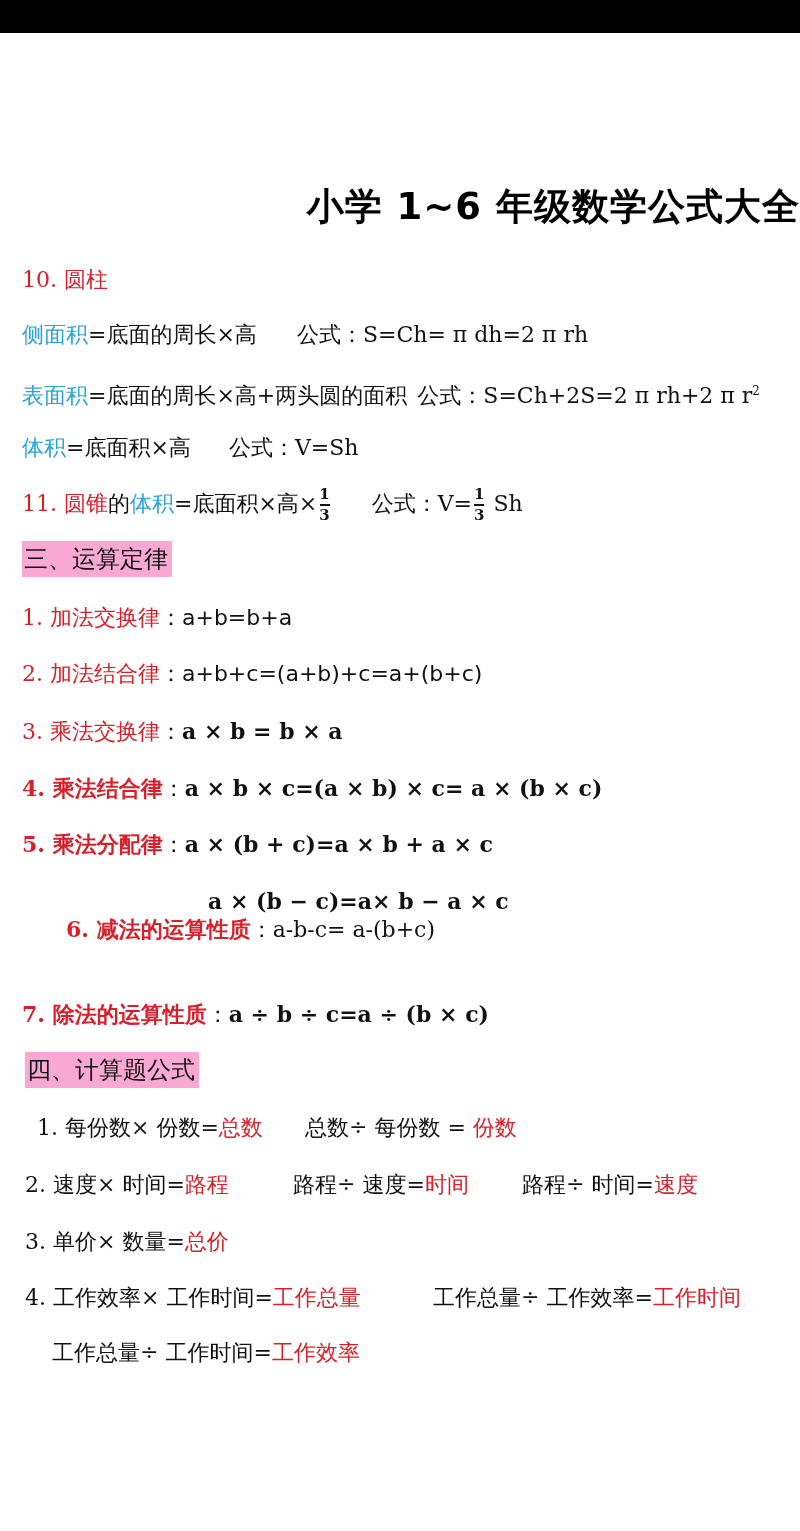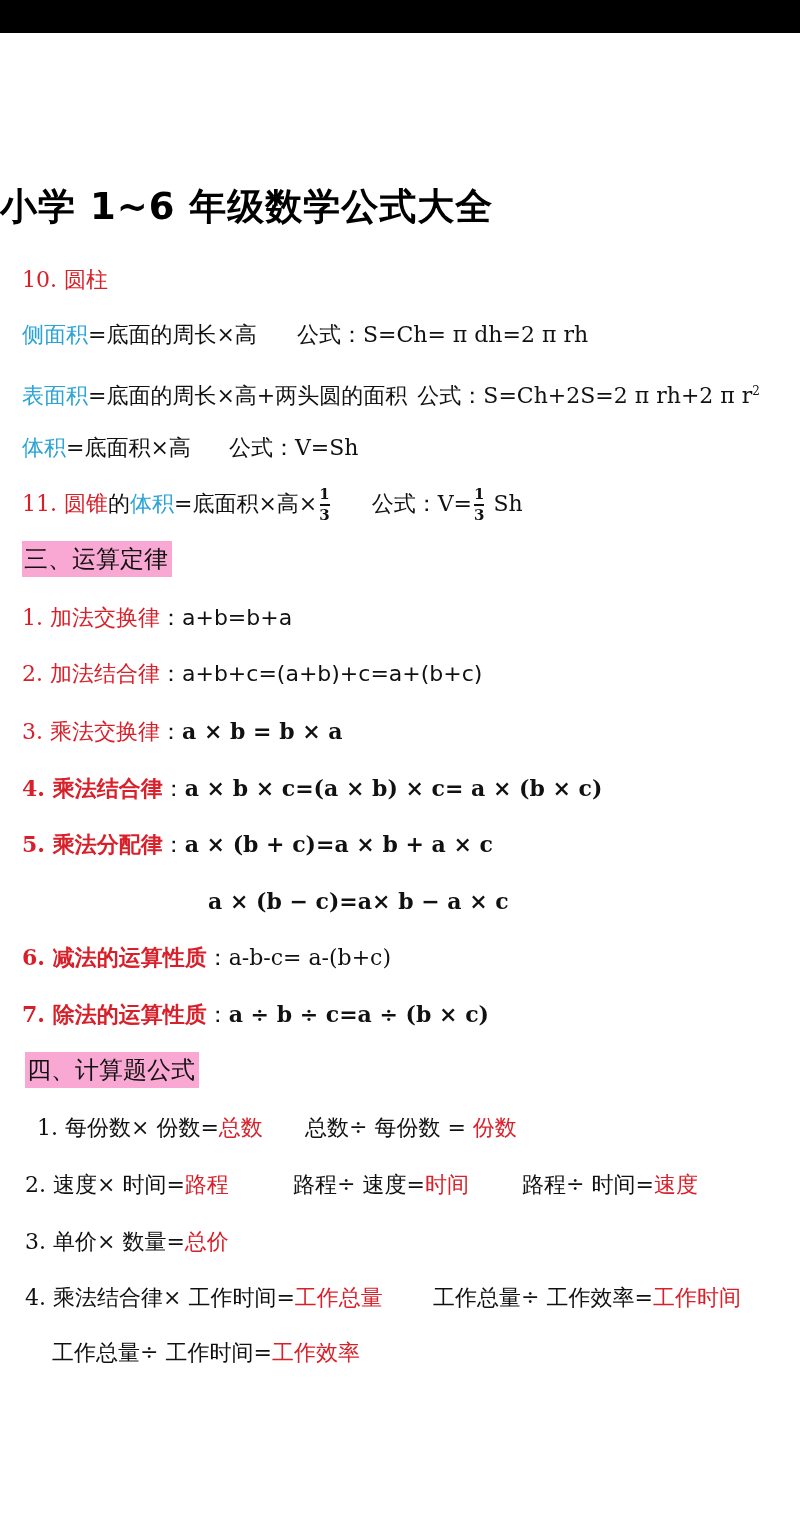--- a/index.html
+++ b/index.html
@@ -1,18 +1,18 @@
 <!DOCTYPE html>
 <html><head>
 <meta charset="utf-8">
 <style>
   html,body{margin:0;padding:0;background:#fff;}
   body{width:800px;height:1531px;position:relative;overflow:hidden;font-family:"DejaVu Serif","Liberation Serif",serif;color:#111;}
   .topbar{position:absolute;left:0;top:0;width:800px;height:33px;background:#000;}
-  .title{position:absolute;left:0;top:182px;width:800px;text-align:left;font-family:"DejaVu Sans","Liberation Sans",sans-serif;font-weight:bold;font-size:37px;letter-spacing:1px;color:#000;}
+  .title{position:absolute;left:0;top:182px;width:800px;text-align:right;font-family:"DejaVu Sans","Liberation Sans",sans-serif;font-weight:bold;font-size:37px;letter-spacing:1px;color:#000;}
   .line{position:absolute;left:22px;white-space:nowrap;font-size:22px;line-height:30px;}
   .red{color:#d8202a;}
   .blue{color:#2aa3d6;}
   .bold{font-weight:bold;}
   .sans{font-family:"DejaVu Sans","Liberation Sans",sans-serif;}
   .hl{background:#f9a8d4;padding:4px 4px 4px 2px;font-family:"DejaVu Sans","Liberation Sans",sans-serif;font-size:24px;color:#111;}
   .gap{display:inline-block;}
   .frac{display:inline-flex;flex-direction:column;align-items:center;vertical-align:middle;font-size:15px;line-height:15px;font-weight:bold;margin:0 2px;}
   .frac .bar{width:10px;height:2px;background:#111;margin:2px 0;}
   sup{font-size:12px;}
@@ -59,21 +59,21 @@
 <div class="line" style="top:659px;"><span class="red">2. 加法结合律</span><span>：</span><span class="sans">a+b+c=(a+b)+c=a+(b+c)</span></div>
 
 <div class="line" style="top:716px;"><span class="red">3. 乘法交换律</span><span>：</span><span class="bold">a × b = b × a</span></div>
 
 <div class="line" style="top:773px;"><span class="red bold">4. 乘法结合律</span><span>：</span><span class="bold">a × b × c=(a × b) × c=  a × (b × c)</span></div>
 
 <div class="line" style="top:829px;"><span class="red bold">5. 乘法分配律</span><span>：</span><span class="bold">a × (b + c)=a × b + a × c</span></div>
 
 <div class="line bold" style="top:886px;left:208px;">a × (b − c)=a× b − a × c</div>
 
-<div class="line" style="top:942px;"><span class="red bold">6. 减法的运算性质</span><span>：</span><span>a-b-c= a-(b+c)</span></div>
+<div class="line" style="top:914px;margin-left:44px;"><span class="red bold">6. 减法的运算性质</span><span>：</span><span>a-b-c= a-(b+c)</span></div>
 
 <div class="line" style="top:999px;"><span class="red bold">7. 除法的运算性质</span><span>：</span><span class="bold">a ÷ b ÷ c=a ÷ (b × c)</span></div>
 
 <div class="line" style="top:1055px;left:25px;">
   <span class="hl">四、计算题公式</span>
 </div>
 
 <div class="line" style="top:1113px;left:37px;">
   <span>1. </span><span>每份数× 份数=</span><span class="red">总数</span>
   <span style="position:absolute;left:268px;"><span>总数÷ 每份数 = </span><span class="red">份数</span></span>
@@ -83,19 +83,19 @@
   <span>2. </span><span>速度× 时间=</span><span class="red">路程</span>
   <span style="position:absolute;left:268px;"><span>路程÷ 速度=</span><span class="red">时间</span></span>
   <span style="position:absolute;left:497px;"><span>路程÷ 时间=</span><span class="red">速度</span></span>
 </div>
 
 <div class="line" style="top:1227px;left:25px;">
   <span>3. </span><span>单价× 数量=</span><span class="red">总价</span>
 </div>
 
 <div class="line" style="top:1283px;left:25px;">
-  <span>4. </span><span>乘法结合律× 工作时间=</span><span class="red">工作总量</span>
+  <span>4. </span><span>工作效率× 工作时间=</span><span class="red">工作总量</span>
   <span style="position:absolute;left:408px;"><span>工作总量÷ 工作效率=</span><span class="red">工作时间</span></span>
 </div>
 
 <div class="line" style="top:1338px;left:52px;">
   <span>工作总量÷ 工作时间=</span><span class="red">工作效率</span>
 </div>
 
 </body></html>

